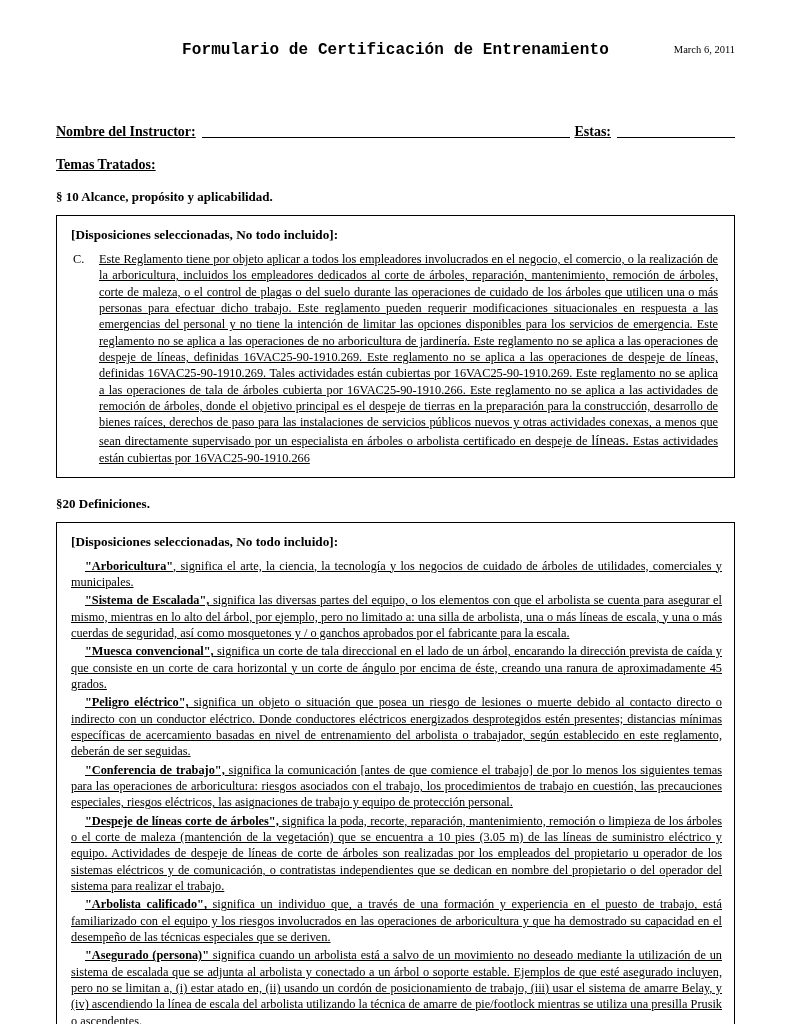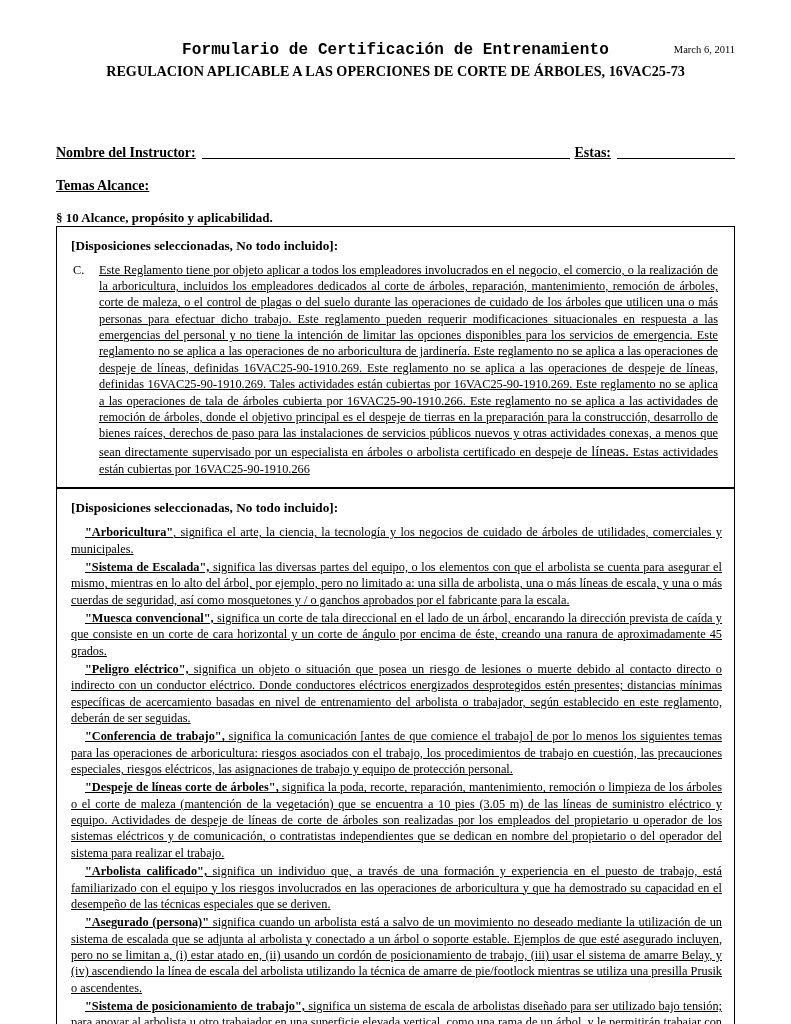--- a/index.html
+++ b/index.html
@@ -78,20 +78,21 @@
     font-size: 14px;
     font-weight: bold;
     text-decoration: underline;
   }
   .sec-title {
     margin-top: 16px;
     font-size: 13px;
     font-weight: bold;
   }
   .box {
+    margin-top: 10px;
     border: 1.1px solid #000;
     padding: 9px 10px 10px 10px;
     box-sizing: border-box;
   }
   .box-heading {
     font-size: 13.2px;
     font-weight: bold;
     margin: 2px 0 8px 4px;
   }
   .lettered {
@@ -133,43 +134,43 @@
 </style>
 </head>
 <body>
 
 <div class="page">
 
   <div class="title-row">
     <div class="doc-title">Formulario de Certificación de Entrenamiento</div>
     <div class="doc-date">March 6, 2011</div>
   </div>
-  <div class="doc-subtitle">REGULACION APLICABLE A LAS OPERCIONES DE CORTE DE ÁRBOLES, 16VAC25-73</div>
 
   <div class="instructor-row">
     <span class="instructor-label">Nombre del Instructor:</span>
     <span class="rule"></span>
     <span class="fecha-label">Estas:</span>
     <span class="rule-short"></span>
   </div>
 
-  <div class="section-heading">Temas Alcance:</div>
+  <div class="section-heading">Temas Tratados:</div>
 
   <div class="sec-title">§ 10 Alcance, propósito y aplicabilidad.</div>
 
   <div class="box">
     <div class="box-heading">[Disposiciones seleccionadas, No todo incluido]:</div>
     <div class="lettered">
       <div class="ltr">C.</div>
       <div class="body">
         <p class="just"><span>Este Reglamento tiene por objeto aplicar a todos los empleadores involucrados en el negocio, el comercio, o la realización de la arboricultura, incluidos los empleadores dedicados al corte de árboles, reparación, mantenimiento, remoción de árboles, corte de maleza, o el control de plagas o del suelo durante las operaciones de cuidado de los árboles que utilicen una o más personas para efectuar dicho trabajo. Este reglamento pueden requerir modificaciones situacionales en respuesta a las emergencias del personal y no tiene la intención de limitar las opciones disponibles para los servicios de emergencia. Este reglamento no se aplica a las operaciones de no arboricultura de jardinería. Este reglamento no se aplica a las operaciones de despeje de líneas, definidas 16VAC25-90-1910.269. Este reglamento no se aplica a las operaciones de despeje de líneas, definidas 16VAC25-90-1910.269. Tales actividades están cubiertas por 16VAC25-90-1910.269. Este reglamento no se aplica a las operaciones de tala de árboles cubierta por 16VAC25-90-1910.266. Este reglamento no se aplica a las actividades de remoción de árboles, donde el objetivo principal es el despeje de tierras en la preparación para la construcción, desarrollo de bienes raíces, derechos de paso para las instalaciones de servicios públicos nuevos y otras actividades conexas, a menos que sean directamente supervisado por un especialista en árboles o arbolista certificado en despeje de </span><span class="big-word">líneas.</span><span> Estas actividades están cubiertas por 16VAC25-90-1910.266</span></p>
       </div>
     </div>
   </div>
 
+  <div class="sec-title tight">§20  Definiciones.</div>
 
   <div class="box defs">
     <div class="box-heading">[Disposiciones seleccionadas, No todo incluido]:</div>
     <div id="definitions-list">
         <p class="just"><b>"Arboricultura"</b><span>, significa el arte, la ciencia, la tecnología y los negocios de cuidado de árboles de utilidades, comerciales y municipales.</span></p>
         <p class="just"><b>"Sistema de Escalada",</b><span> significa las diversas partes del equipo, o los elementos con que el arbolista se cuenta para asegurar el mismo, mientras en lo alto del árbol, por ejemplo, pero no limitado a: una silla de arbolista, una o más líneas de escala, y una o más cuerdas de seguridad, así como mosquetones y / o ganchos aprobados por el fabricante para la escala.</span></p>
         <p class="just"><b>"Muesca convencional",</b><span> significa un corte de tala direccional en el lado de un árbol, encarando la dirección prevista de caída y que consiste en un corte de cara horizontal y un corte de ángulo por encima de éste, creando una ranura de aproximadamente 45 grados.</span></p>
         <p class="just"><b>"Peligro eléctrico",</b><span> significa un objeto o situación que posea un riesgo de lesiones o muerte debido al contacto directo o indirecto con un conductor eléctrico. Donde conductores eléctricos energizados desprotegidos estén presentes; distancias mínimas específicas de acercamiento basadas en nivel de entrenamiento del arbolista o trabajador, según establecido en este reglamento, deberán de ser seguidas.</span></p>
         <p class="just"><b>"Conferencia de trabajo",</b><span> significa la comunicación [antes de que comience el trabajo] de por lo menos los siguientes temas para las operaciones de arboricultura: riesgos asociados con el trabajo, los procedimientos de trabajo en cuestión, las precauciones especiales, riesgos eléctricos, las asignaciones de trabajo y equipo de protección personal.</span></p>
         <p class="just"><b>"Despeje de líneas corte de árboles",</b><span> significa la poda, recorte, reparación, mantenimiento, remoción o limpieza de los árboles o el corte de maleza (mantención de la vegetación) que se encuentra a 10 pies (3.05 m) de las líneas de suministro eléctrico y equipo. Actividades de despeje de líneas de corte de árboles son realizadas por los empleados del propietario u operador de los sistemas eléctricos y de comunicación, o contratistas independientes que se dedican en nombre del propietario o del operador del sistema para realizar el trabajo.</span></p>

